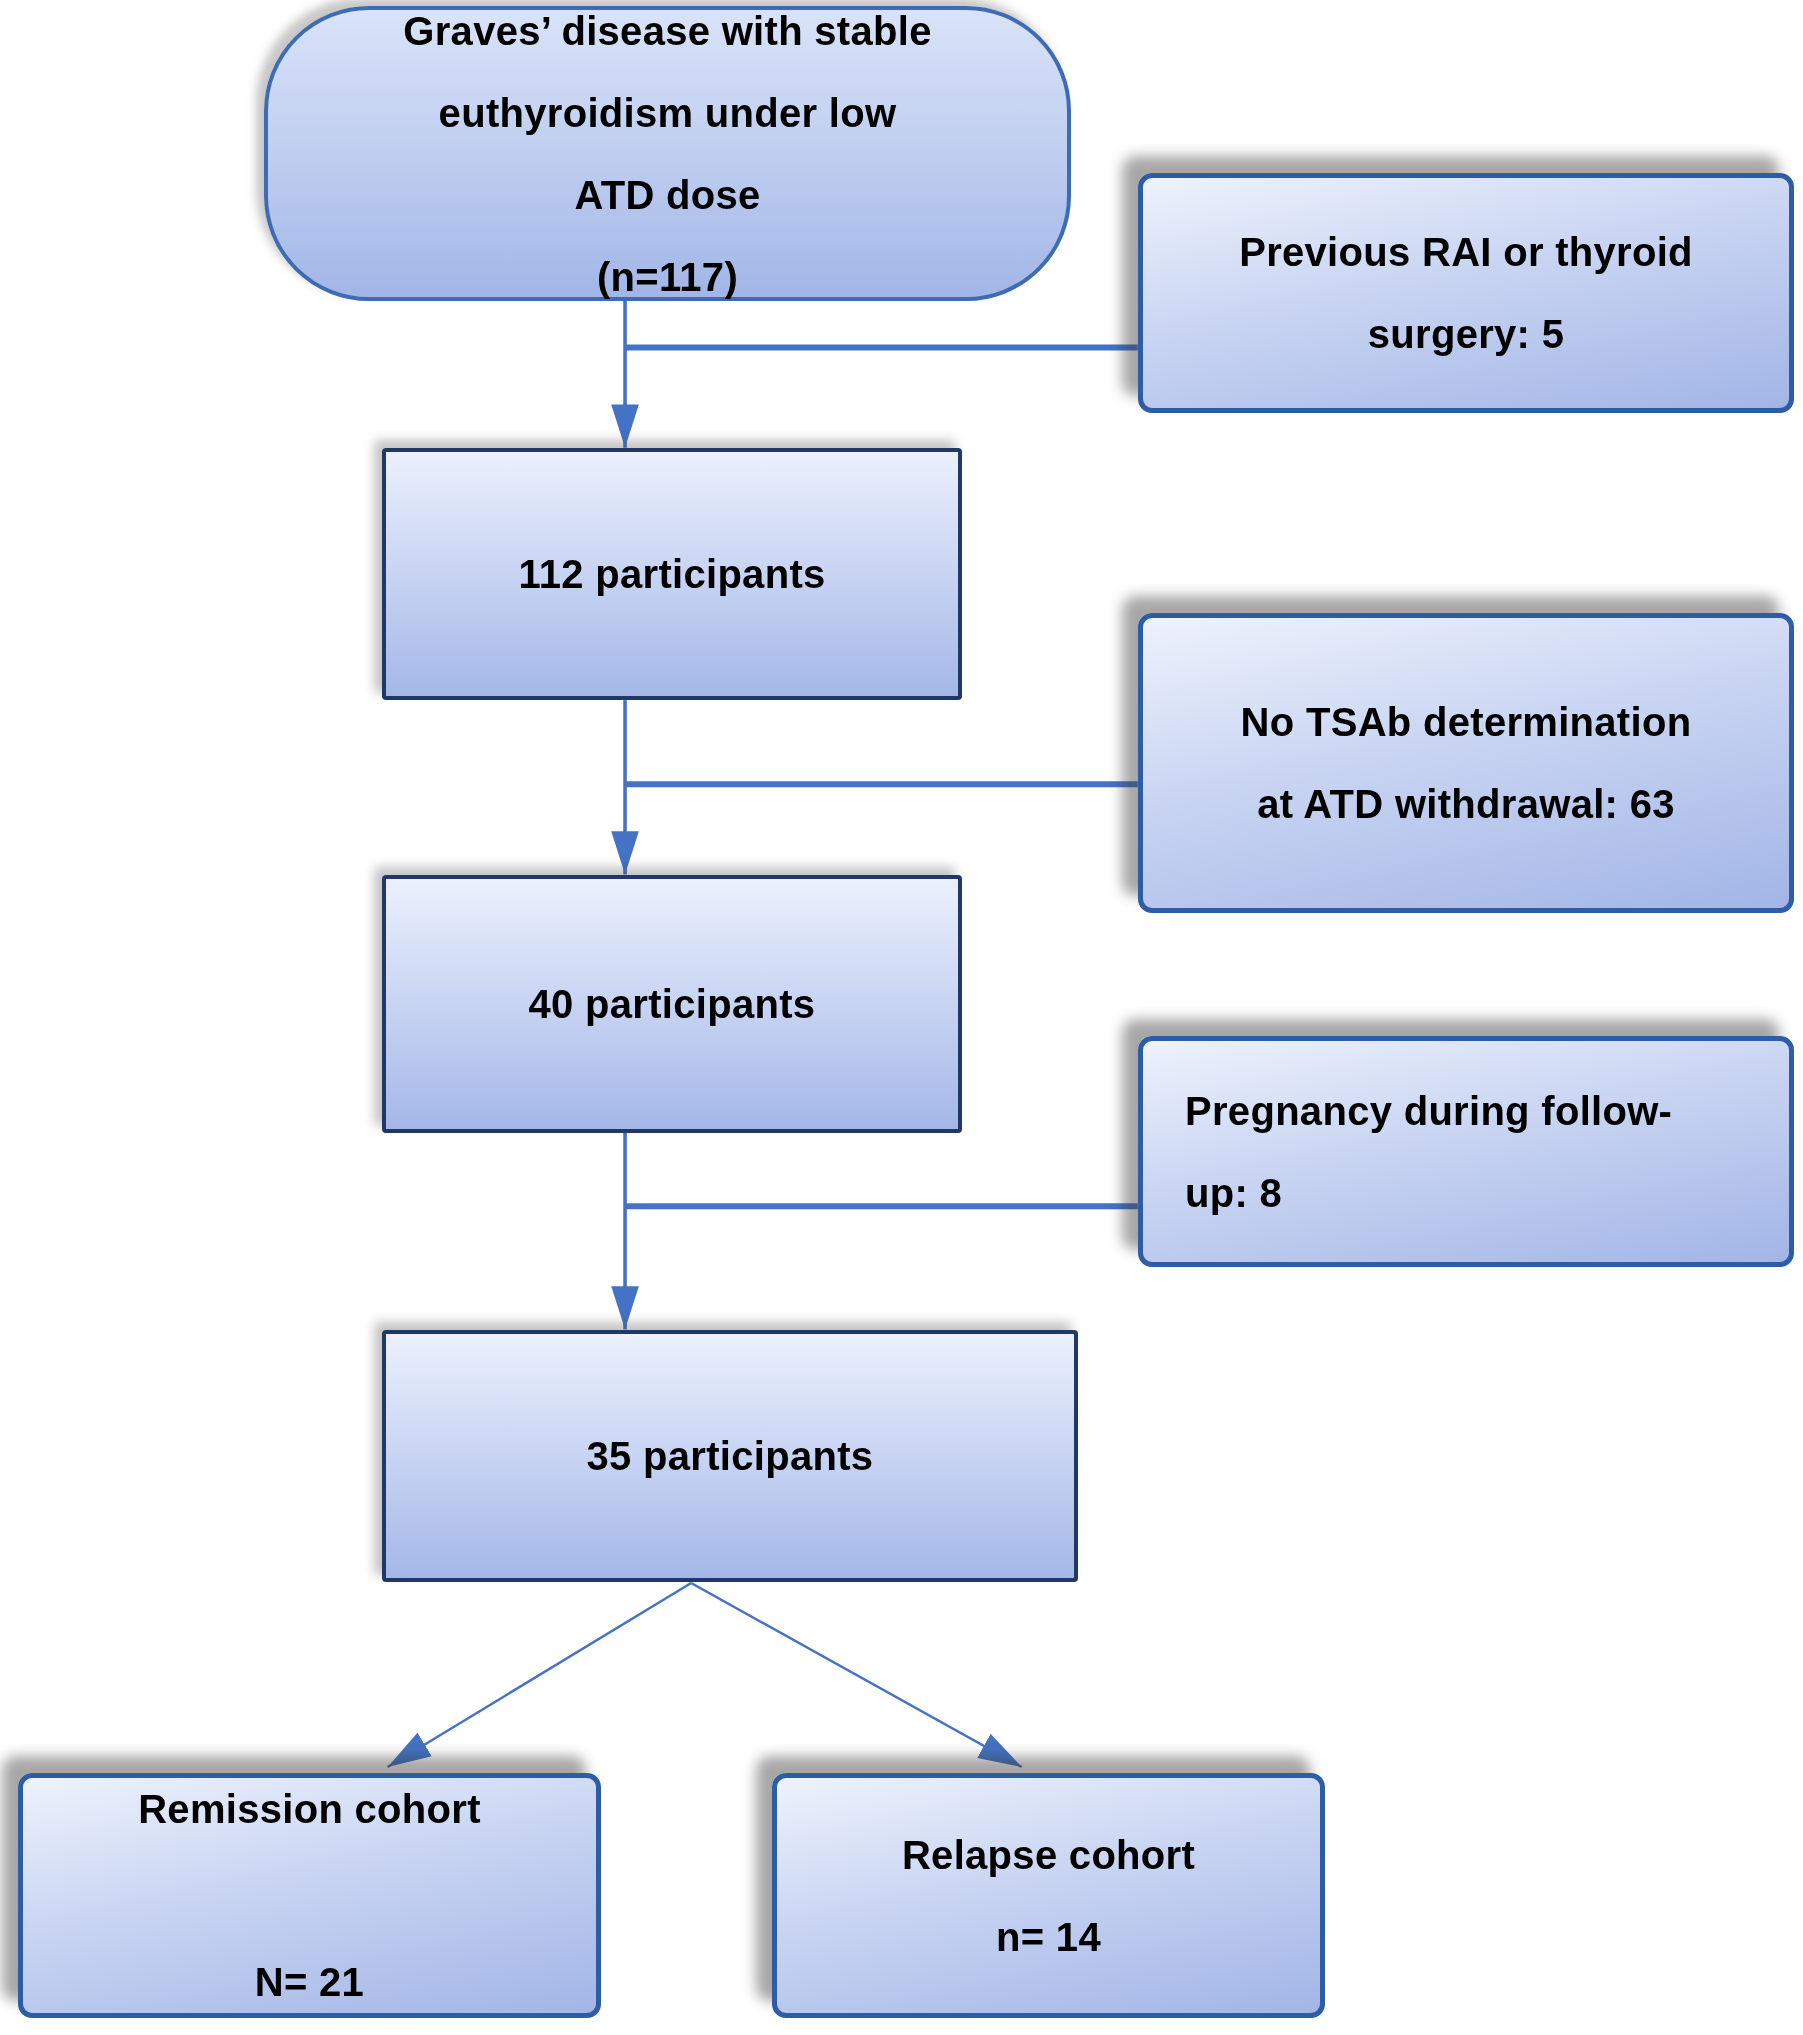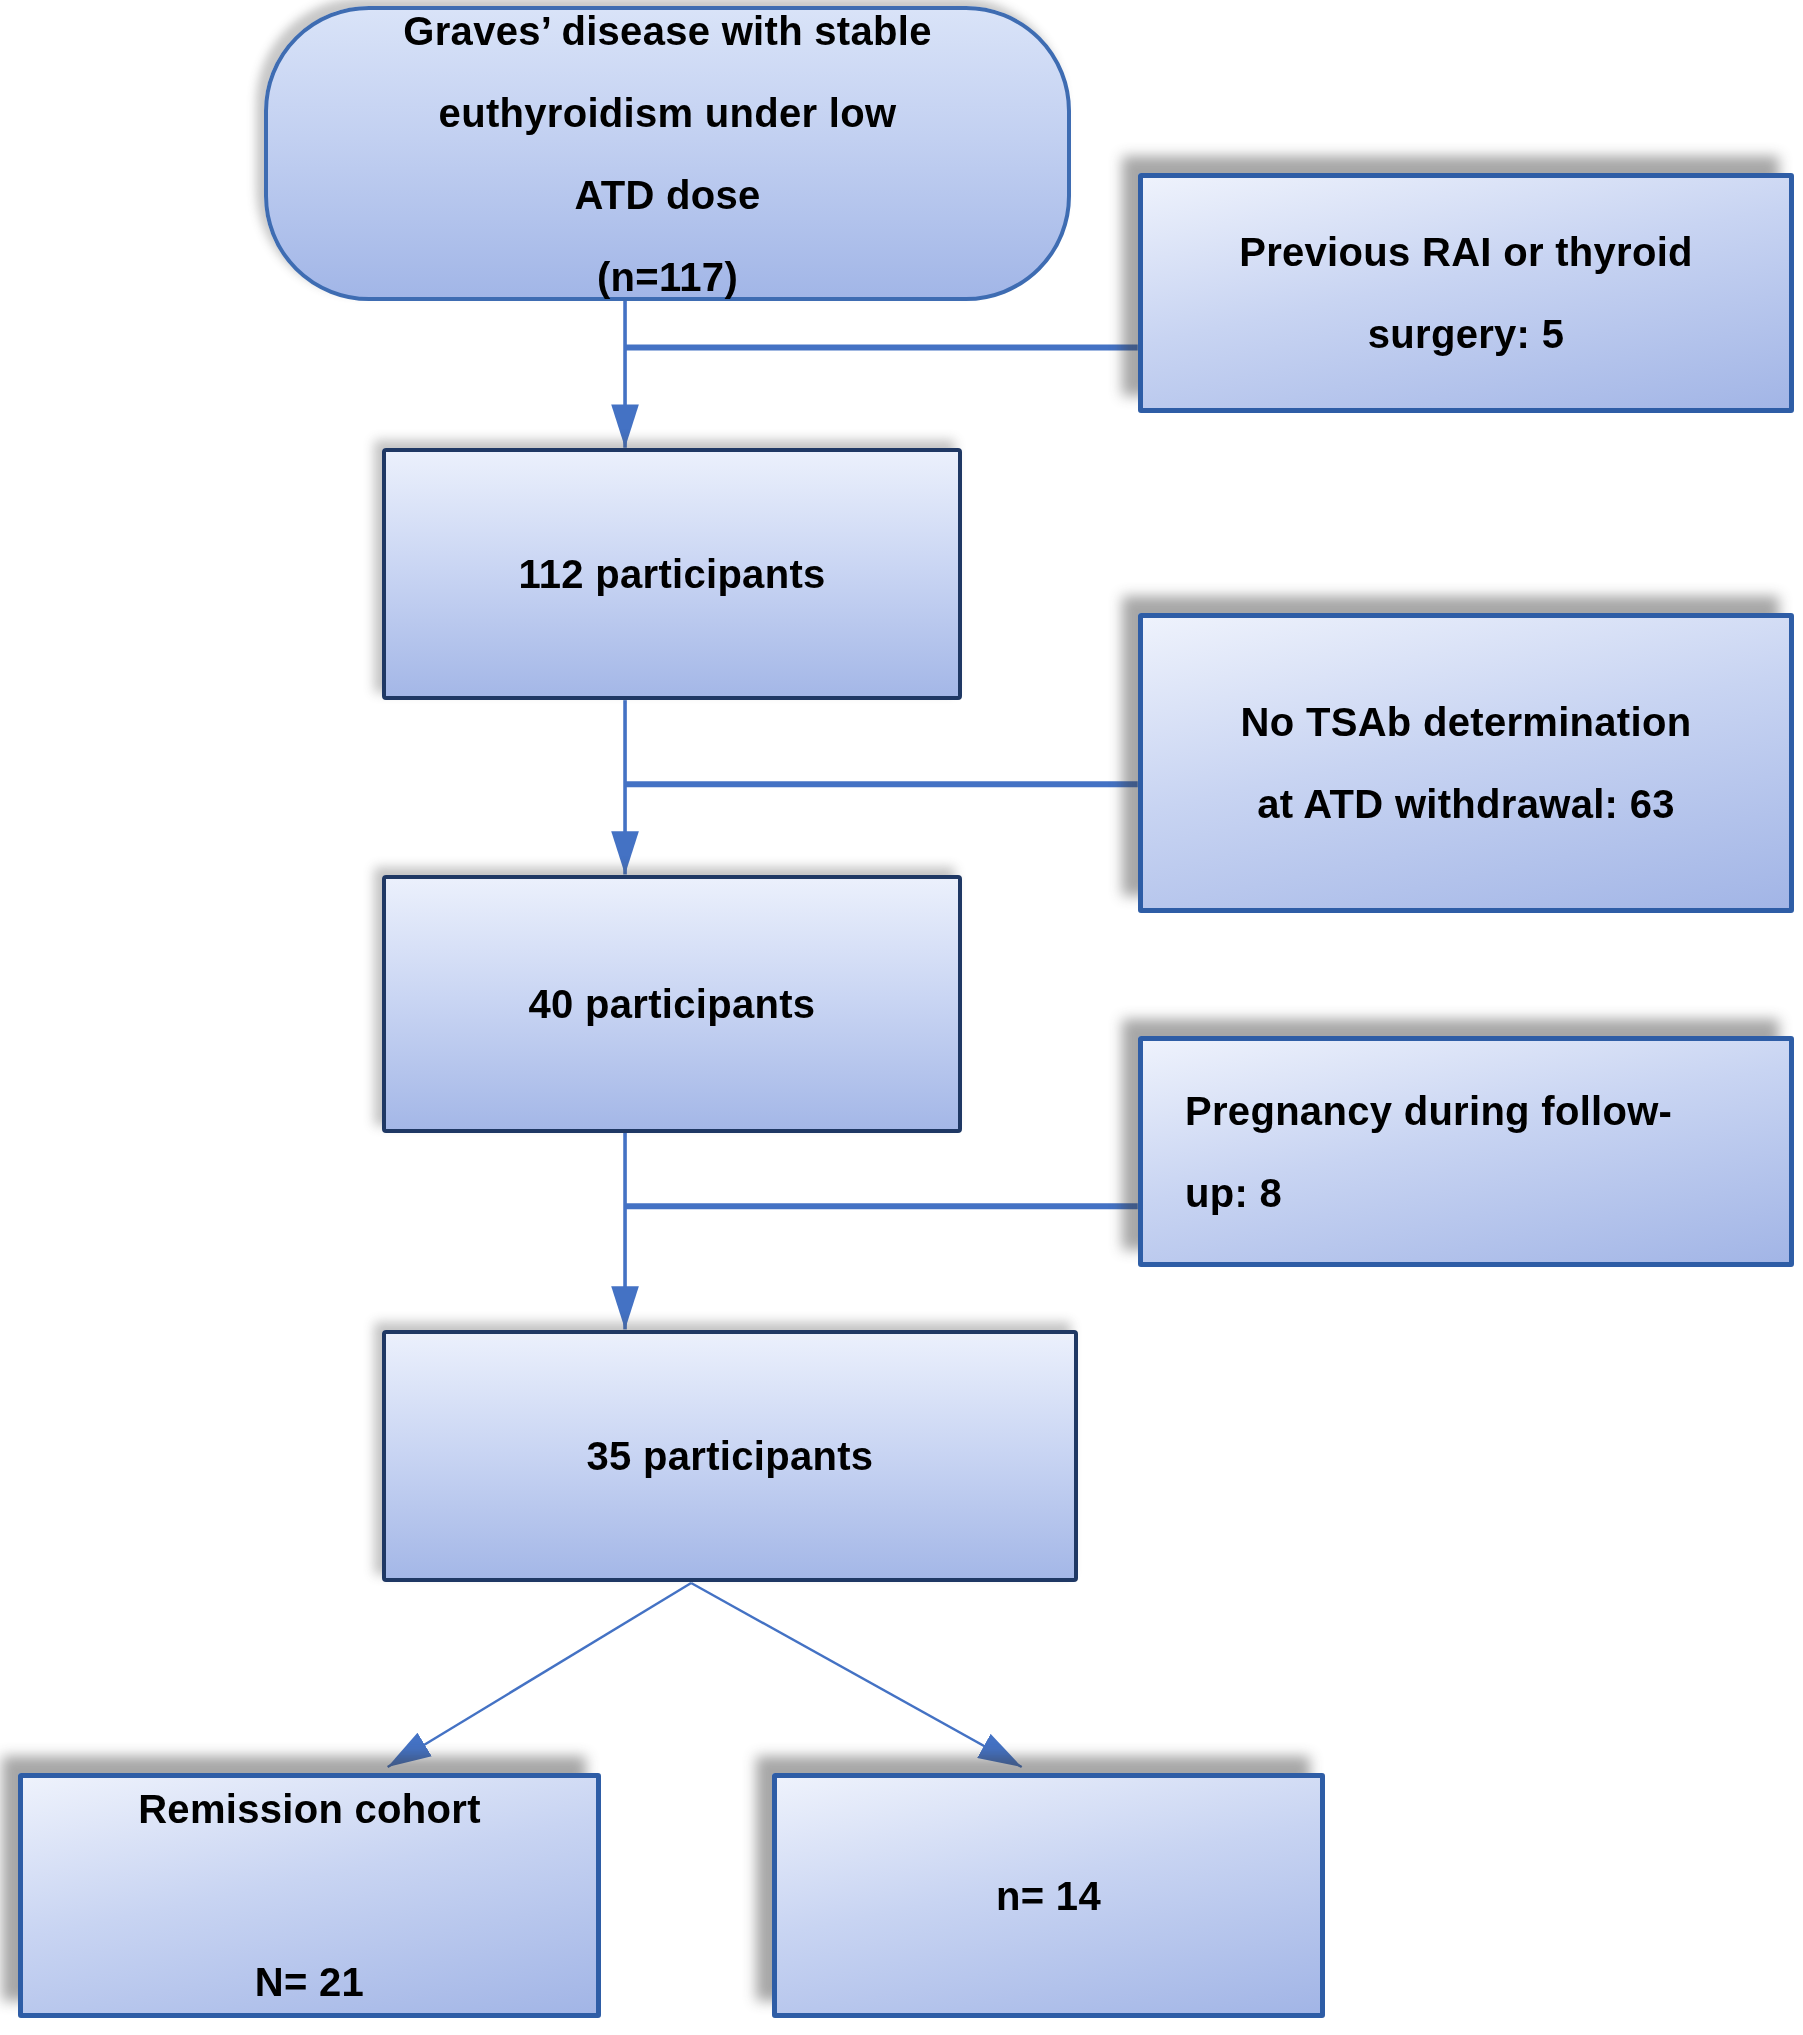--- a/index.html
+++ b/index.html
@@ -46,21 +46,21 @@
   .rounded {
     border: 4.8px solid #1F3864;
     border-radius: 4px;
     background: linear-gradient(180deg, #EBF0FC 0%, #C9D5F3 48%, #A4B7E7 100%);
     box-shadow: -7.8px -7.8px 10.8px rgba(70,70,70,0.32);
   }
 
   
   .rect {
     border: 5.4px solid #2E5DA6;
-    border-radius: 3px;
+    border-radius: 14px;
     background: linear-gradient(168deg, #EEF2FC 0%, #C8D4F2 45%, #A2B5E6 100%);
     box-shadow: -15.6px -17px 13.2px rgba(60,60,60,0.45);
   }
 
   .source    { left: 264px;  top: 6px;   width: 807px; height: 295px; }
   .p112      { left: 382px;  top: 448px;  width: 580px;  height: 252px; }
   .rai       { left: 1138px; top: 173px;  width: 656px; height: 240px; }
   .tsab      { left: 1138px; top: 613px; width: 656px; height: 300px; }
   .p40       { left: 382px;  top: 875px; width: 580px;  height: 258px; }
   .preg      { left: 1138px; top: 1036px; width: 656px; height: 231px;
@@ -129,17 +129,18 @@
   <div class="node rounded p35">
     <span class="tl">35 participants</span>
   </div>
 
   <div class="node rect remission">
     <span class="tl">Remission cohort</span>
     <span class="tl">N= 21</span>
   </div>
 
   <div class="node rect relapse">
+    <span class="tl">Relapse cohort</span>
     <span class="tl">n= 14</span>
   </div>
 
 </div>
 
 
 </body></html>

